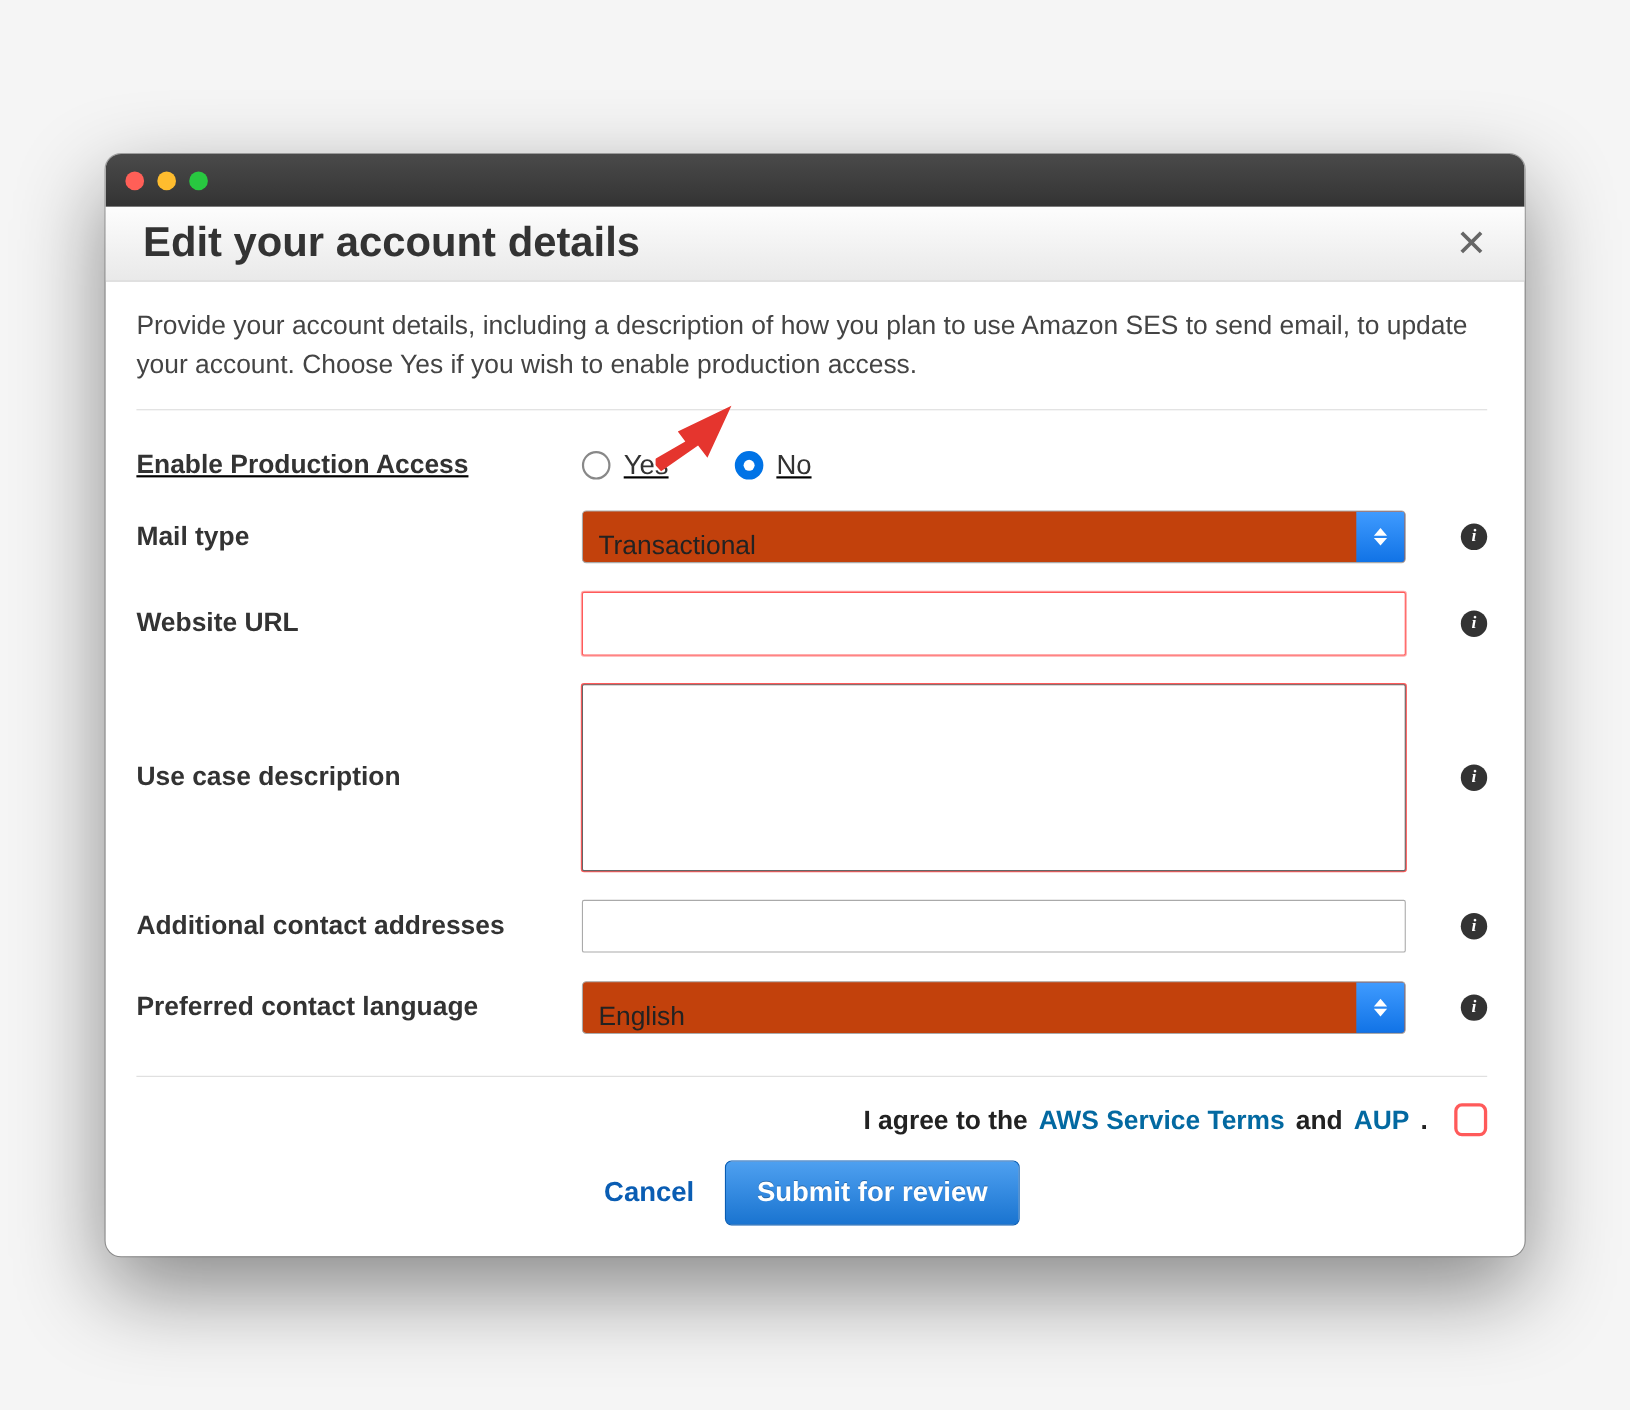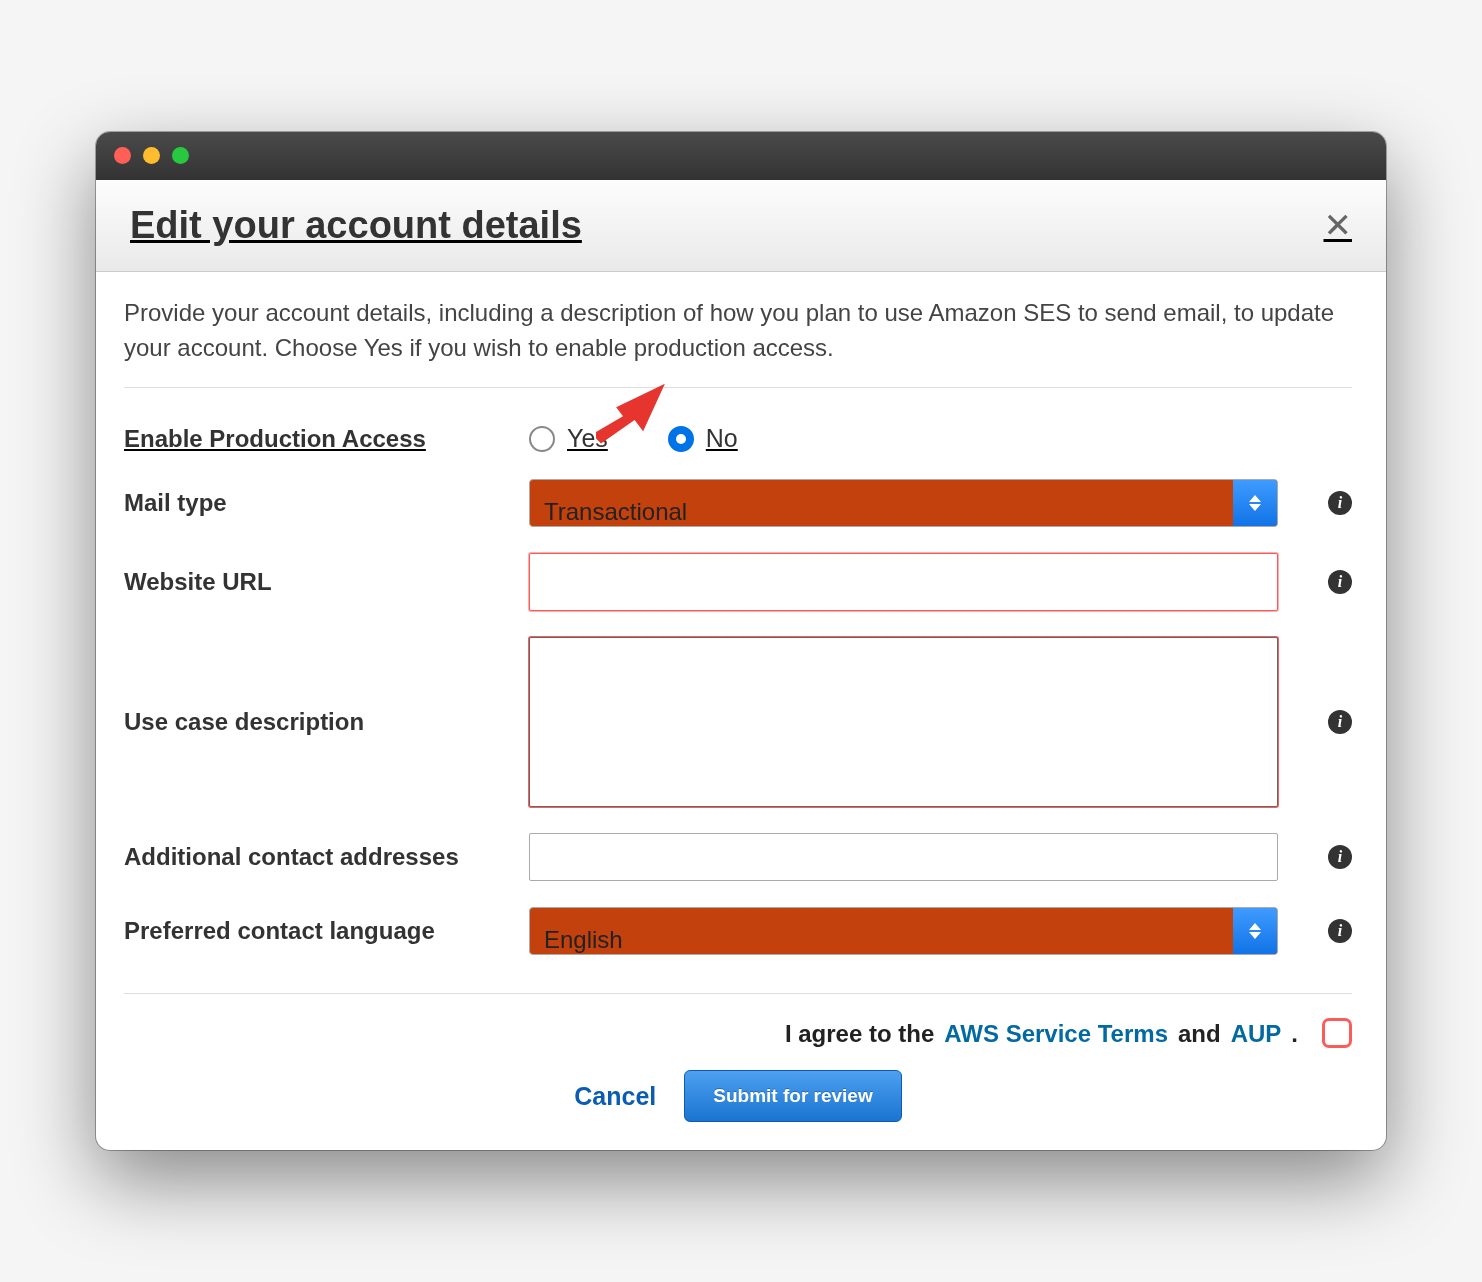--- a/index.html
+++ b/index.html
@@ -28,25 +28,24 @@
       padding: 0 18px;
       gap: 12px;
     }
     .traffic-light { width: 17px; height: 17px; border-radius: 50%; }
     .tl-red { background: #ff5f57; }
     .tl-yellow { background: #febc2e; }
     .tl-green { background: #28c840; }
     .dialog-header {
       background: linear-gradient(#fdfdfd, #e9e9e9);
       border-bottom: 1px solid #ccc;
-      padding: 24px 34px;
+      padding: 12px 34px;
       display: flex;
       justify-content: space-between;
       align-items: center;
-      text-decoration: underline;
     }
     .dialog-title {
       font-size: 38px;
       font-weight: 700;
       color: #333;
     }
     .close-x {
       font-size: 34px;
       color: #666;
       cursor: pointer;
@@ -180,21 +179,21 @@
     }
     .btn-cancel {
       font-size: 25px;
       font-weight: 700;
       color: #0a5db3;
       background: none;
       border: none;
       cursor: pointer;
     }
     .btn-submit {
-      font-size: 19px;
+      font-size: 25px;
       font-weight: 700;
       color: #fff;
       background: linear-gradient(#4ea0f0, #1a74d0);
       border: 1px solid #0a5db3;
       border-radius: 6px;
       padding: 14px 28px;
       cursor: pointer;
       text-shadow: 0 -1px 0 rgba(0,0,0,0.25);
     }
     .arrow-annotation {

